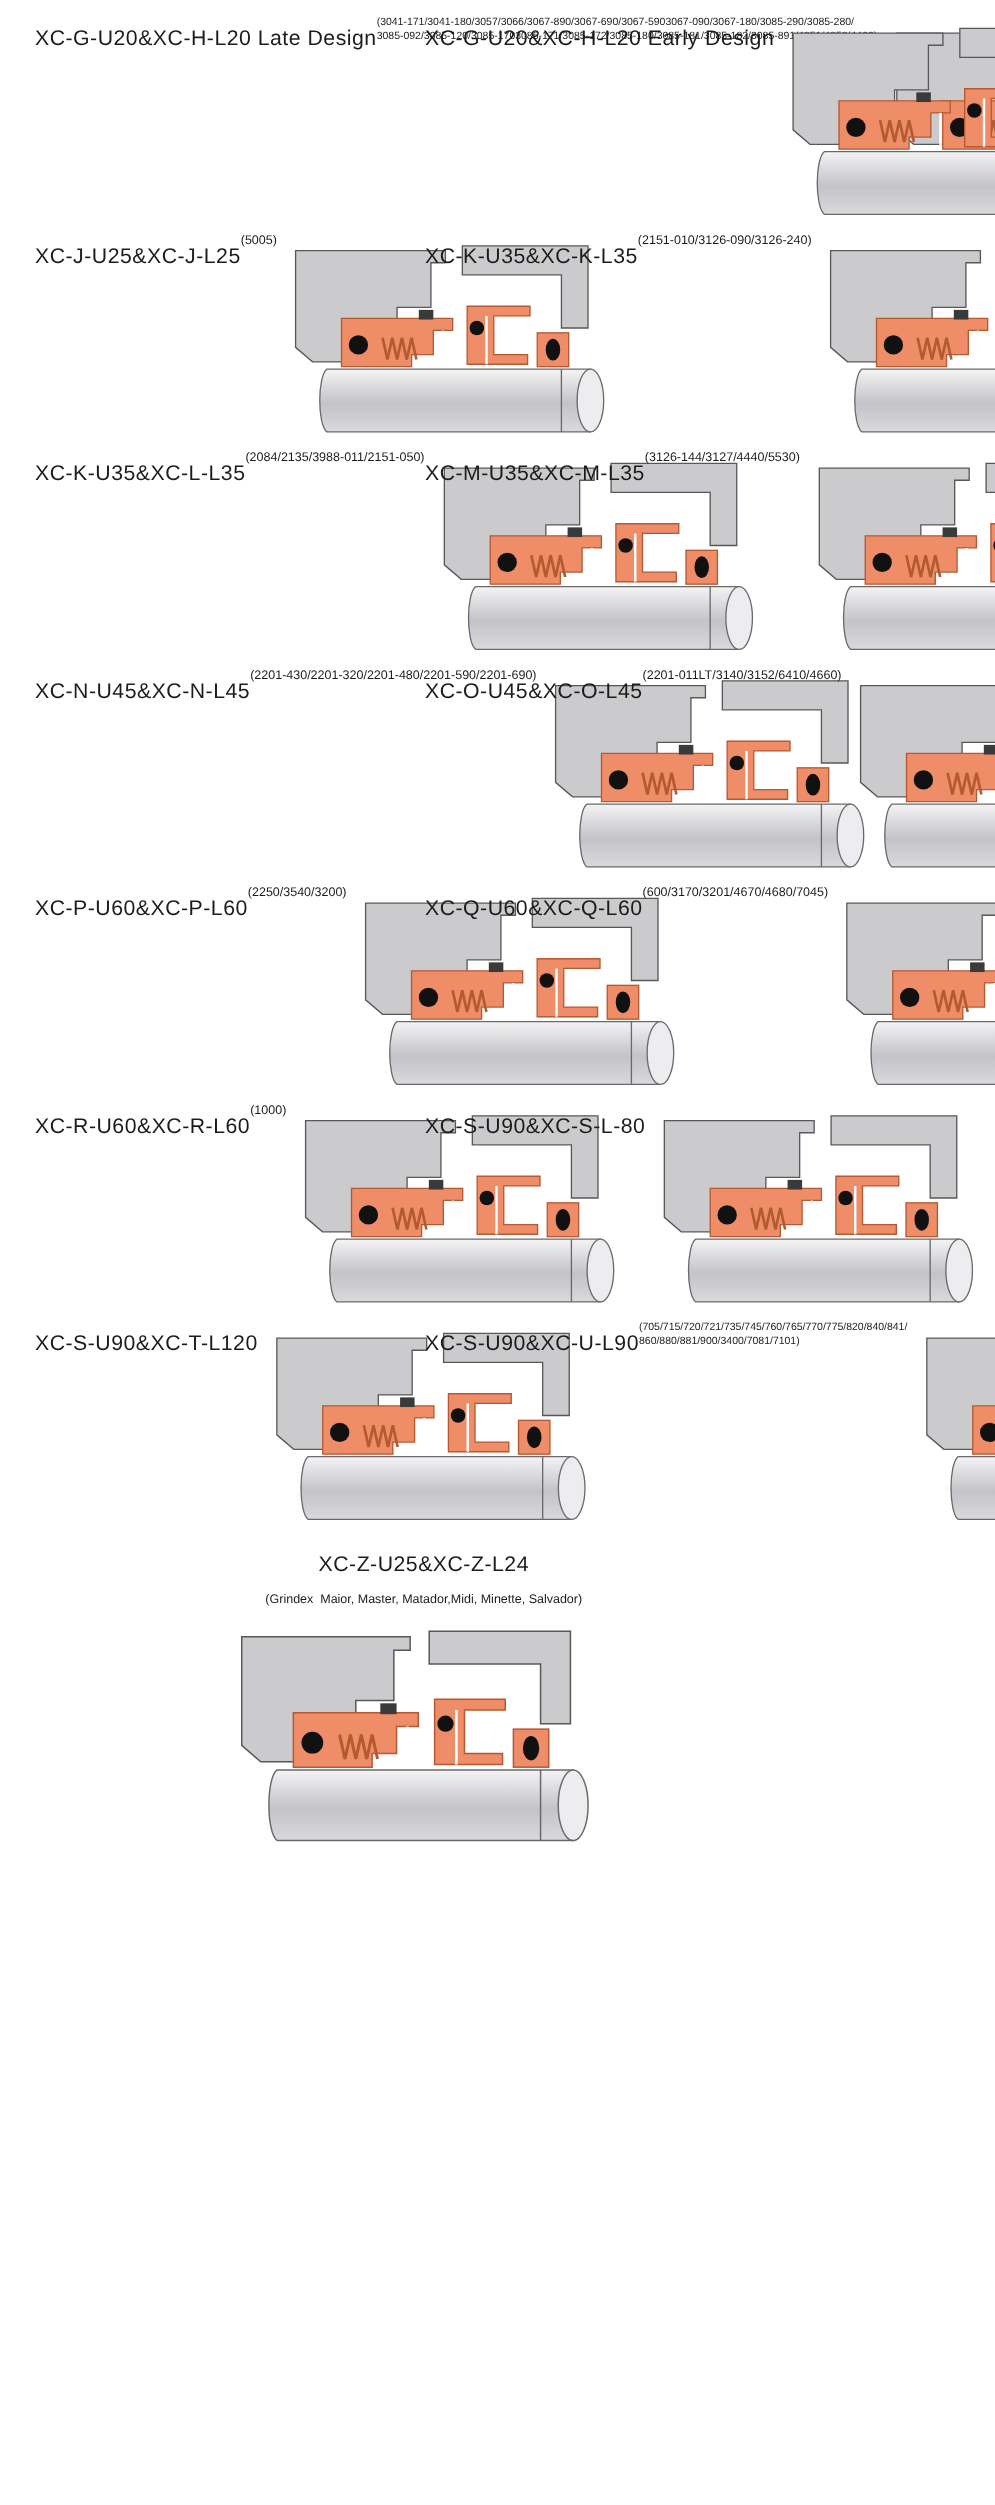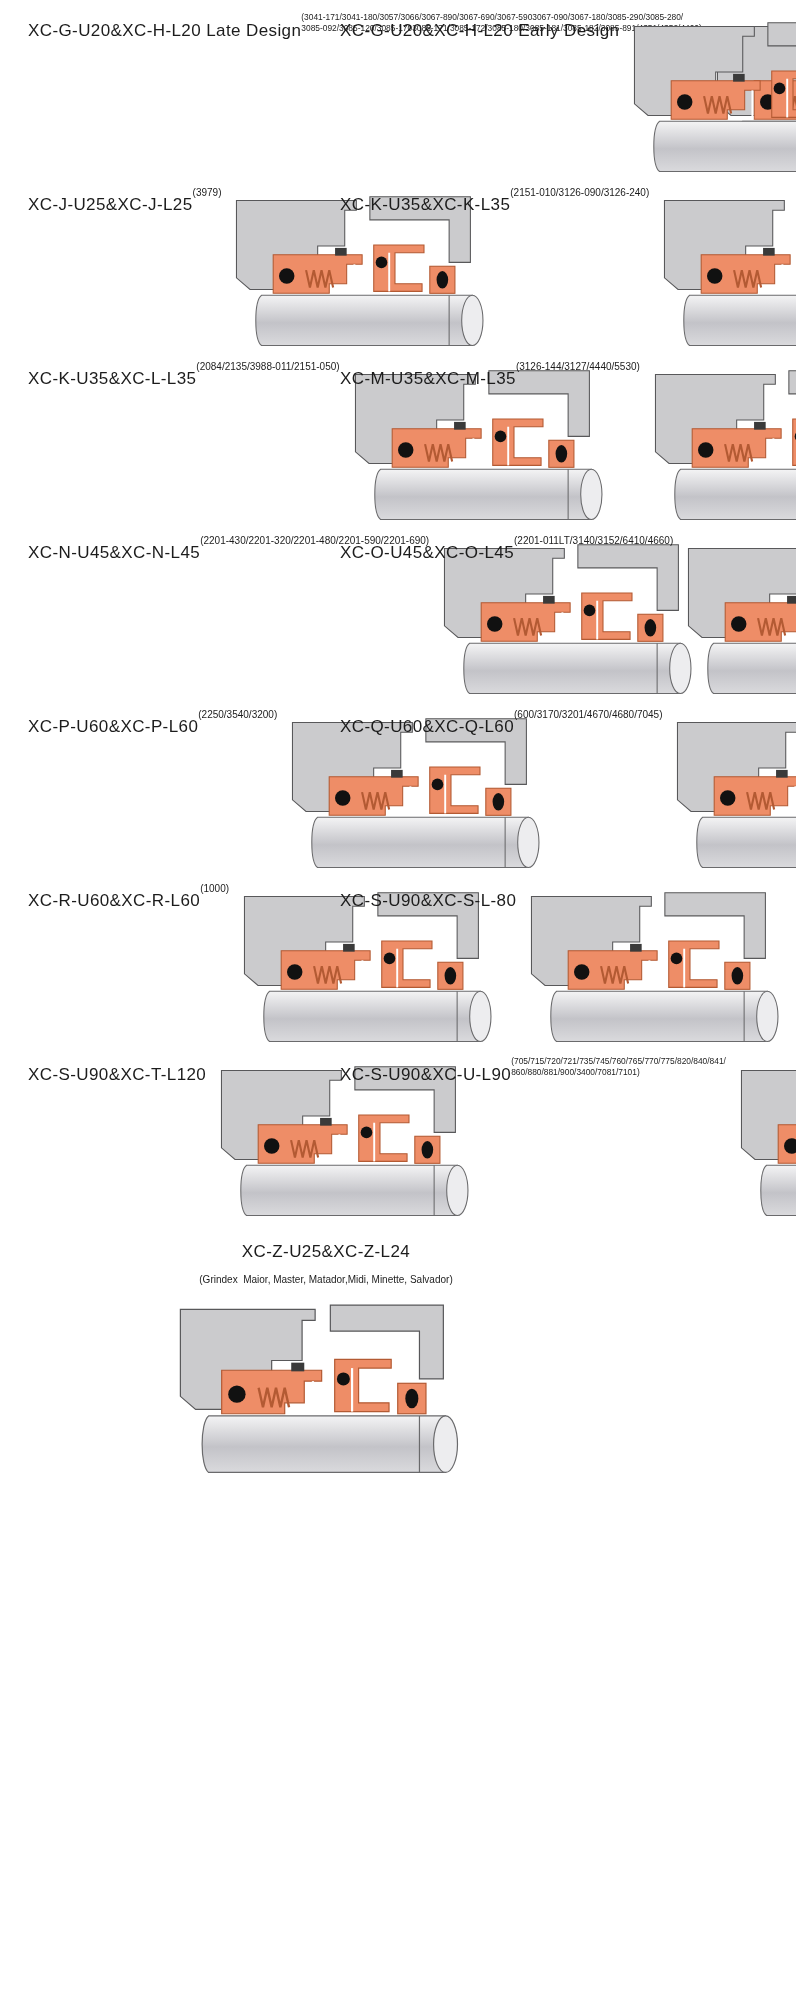--- a/index.html
+++ b/index.html
@@ -20,21 +20,21 @@
   }
   .entry-parts {
     font-size:10px; line-height:1.32; margin-top:4px;
     white-space:pre; min-height:23px; width:max-content;
   }
   .entry-parts.small { font-size:8.4px; }
   .diagram { margin-top:auto; padding-top:10px; }
   svg.seal { width:290px; height:164px; display:block; }
   .footer-entry {
     width:652px; margin-top:10px;
-    display:flex; flex-direction:column; align-items:center; text-align:center;
+    display:flex; flex-direction:column; align-items:center; text-align:center;padding-left:13px;
   }
   .footer-entry .entry-title { margin-top:6px; white-space:nowrap; }
   .footer-entry .entry-parts { min-height:14px; margin-top:11px; width:auto; }
   .footer-entry svg.seal { width:326px; height:190px; }
 </style>
 </head>
 <body>
 
 <div class="grid">
   <div class="entry">
@@ -109,21 +109,21 @@
 
     <circle cx="68" cy="86" r="8" fill="var(--oring,#111)"></circle>
     <circle cx="166" cy="72" r="6" fill="var(--oring,#111)"></circle>
     <ellipse cx="229" cy="90" rx="6" ry="9" fill="var(--oring,#111)"></ellipse>
   </svg>
 </div>
   </div>
 
   <div class="entry">
     <div class="entry-title">XC-J-U25&amp;XC-J-L25</div>
-    <div class="entry-parts">(3979)</div>
+    <div class="entry-parts">(5005)</div>
     <div class="diagram">
   <svg class="seal" viewBox="0 0 300 168" xmlns="http://www.w3.org/2000/svg">
     <defs>
       <linearGradient id="shaftGrad" x1="0" y1="0" x2="0" y2="1">
         <stop offset="0" stop-color="#f4f4f5"></stop>
         <stop offset="0.55" stop-color="#c3c3c8"></stop>
         <stop offset="1" stop-color="#dadadd"></stop>
       </linearGradient>
     </defs>
 

